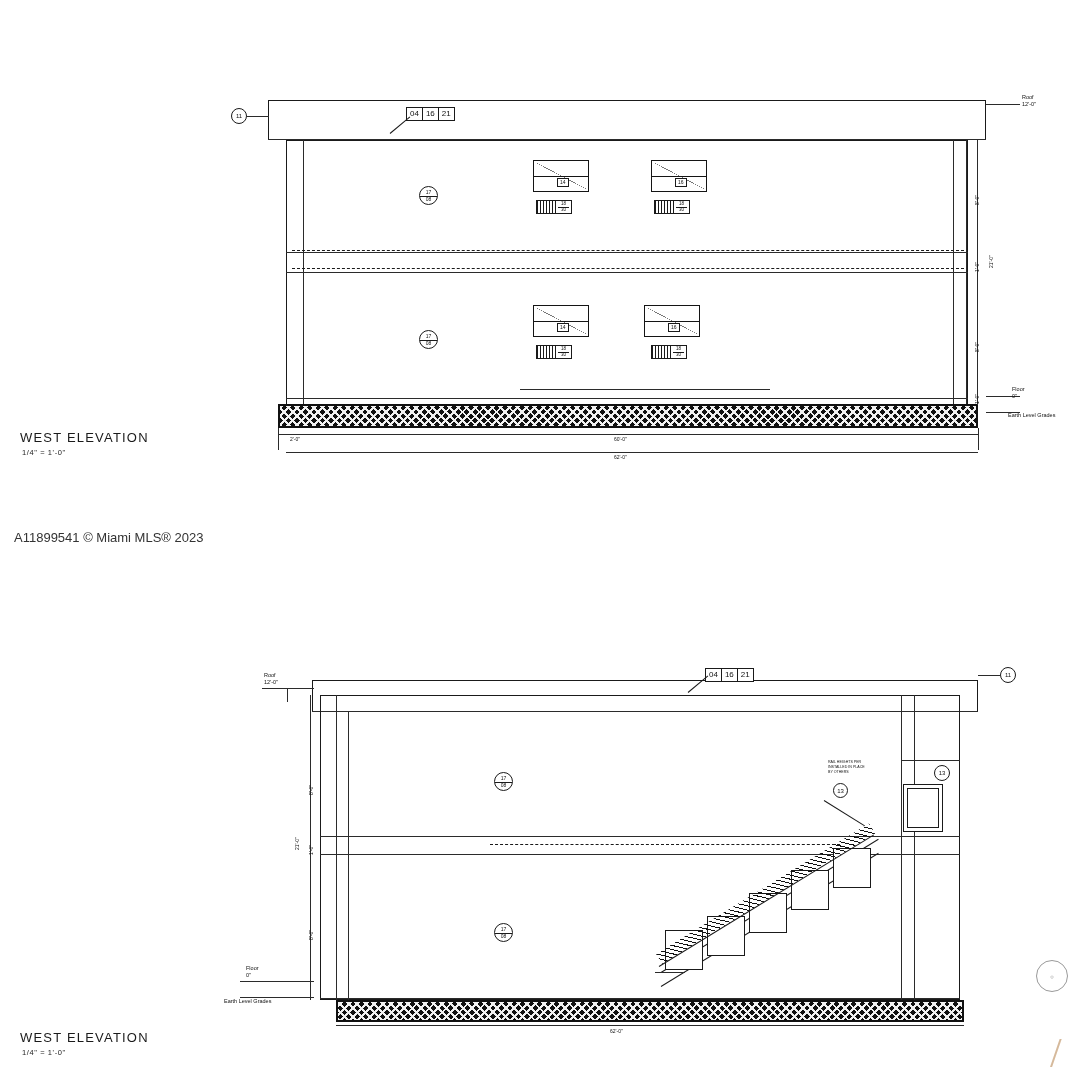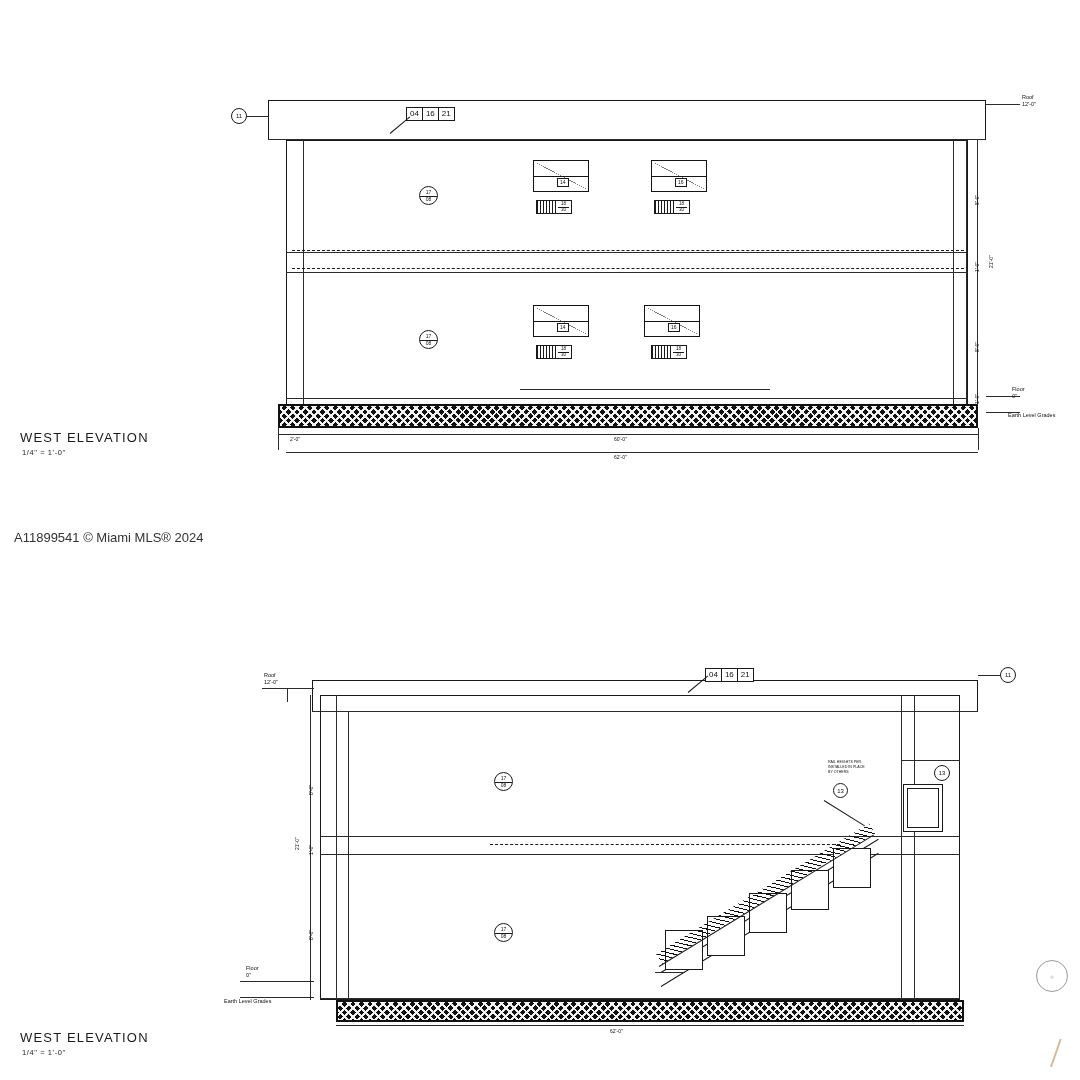--- a/index.html
+++ b/index.html
@@ -239,21 +239,21 @@
     <div class="dimv" style="left:988px;top:268px;">21'-0"</div>
 
     <div class="dim" style="left:290px;top:436px;">2'-0"</div>
     <div class="dim" style="left:614px;top:436px;">60'-0"</div>
     <div class="dim" style="left:614px;top:454px;">62'-0"</div>
 
     <div class="title" style="left:20px;top:430px;">WEST ELEVATION</div>
     <div class="subtitle" style="left:22px;top:448px;">1/4" = 1'-0"</div>
   </div>
 
-  <div class="watermark" style="left:14px;top:530px;">A11899541 © Miami MLS® 2024</div>
+  <div class="watermark" style="left:14px;top:530px;">A11899541 © Miami MLS® 2023</div>
 
   <div class="abs" style="left:0;top:640px;width:1080px;height:440px;">
 
     <div class="box" style="left:312px;top:40px;width:666px;height:32px;"></div>
     <div class="ln hline thin" style="left:312px;top:71px;width:666px;"></div>
 
     <div class="box nofill" style="left:320px;top:55px;width:640px;height:305px;"></div>
     <div class="ln vline thin" style="left:336px;top:55px;height:305px;"></div>
     <div class="ln vline thin" style="left:348px;top:72px;height:288px;"></div>
     <div class="ln vline thin" style="left:901px;top:55px;height:305px;"></div>

